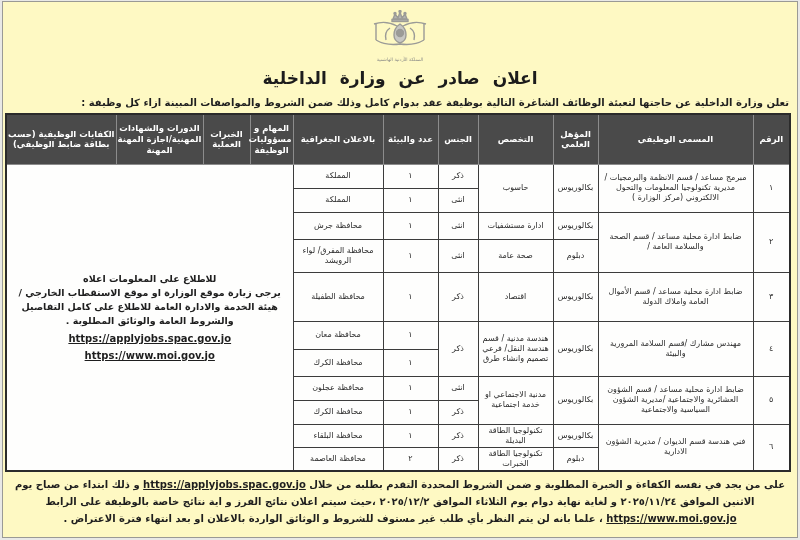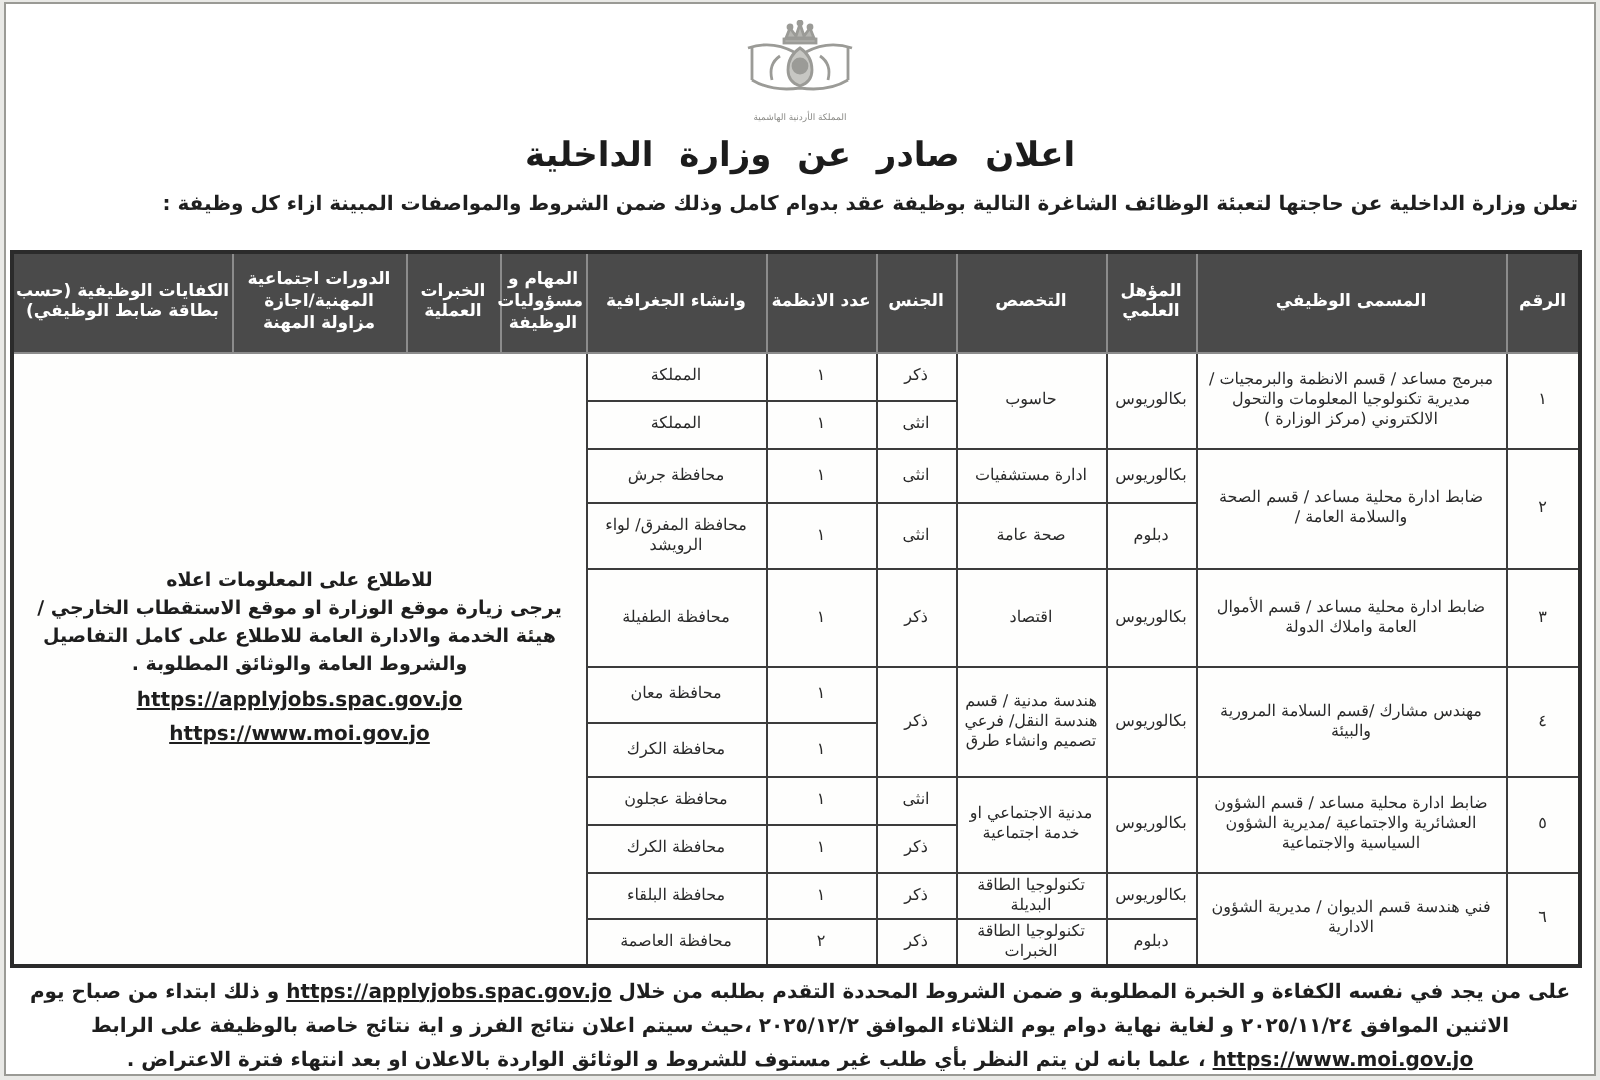--- a/index.html
+++ b/index.html
@@ -7,42 +7,42 @@
     width: 800px; height: 540px;
     background: #e9e9e6;
     font-family: "DejaVu Sans", sans-serif;
     color: #222;
     overflow: hidden;
   }
   .page {
     position: relative;
     width: 796px; height: 537px;
     margin: 1px auto 0 auto;
-    background: #ffffff;
+    background: #fef9c3;
     border: 1px solid #9a9a95;
     padding: 4px 6px;
   }
   
   .emblem-wrap { text-align: center; padding-top: 4px; }
   .emblem { display: inline-block; }
   .emblem-caption {
     font-size: 4.5px; color: #8a8a86; letter-spacing: .5px;
     filter: blur(.3px); margin-top: 1px;
   }
   .doc-title {
     text-align: center;
     font-size: 17px; font-weight: bold; color: #1c1c1c;
     word-spacing: 7px;
     margin-top: 6px;
     font-family: "DejaVu Sans", sans-serif;
   }
   .intro-line {
     font-size: 10px; font-weight: bold; color: #1f1f1f;
     text-align: right;
-    margin: 9px 2px 17px 2px;
+    margin: 9px 2px 5px 2px;
   }
   
   table.jobs {
     width: 784px;
     border-collapse: collapse;
     table-layout: fixed;
     border: 2px solid #2b2b2b;
   }
   th {
     background: #4a4a4a; color: #fff;
@@ -122,25 +122,25 @@
       <col style="width:87px">
         <col style="width:110px">
     </colgroup>
     <thead>
       <tr>
         <th>الرقم</th>
         <th>المسمى الوظيفي</th>
         <th>المؤهل العلمي</th>
         <th>التخصص</th>
         <th>الجنس</th>
-        <th>عدد الانظمة</th>
-        <th>وانشاء الجغرافية</th>
+        <th>عدد والبيئة</th>
+        <th>بالاعلان الجغرافية</th>
         <th>المهام و مسؤوليات الوظيفة</th>
         <th>الخبرات العملية</th>
-        <th>الدورات اجتماعية المهنية/اجازة مزاولة المهنة</th>
+        <th>الدورات والشهادات المهنية/اجازة المهنة المهنة</th>
         <th>الكفايات الوظيفية (حسب بطاقة ضابط الوظيفي)</th>
       </tr>
     </thead>
     <tbody>
       <tr class="h24">
         <td rowspan="2">١</td>
         <td rowspan="2">مبرمج مساعد / قسم الانظمة والبرمجيات / مديرية تكنولوجيا المعلومات والتحول الالكتروني (مركز الوزارة )</td>
         <td rowspan="2">بكالوريوس</td>
         <td rowspan="2">حاسوب</td>
         <td>ذكر</td>

